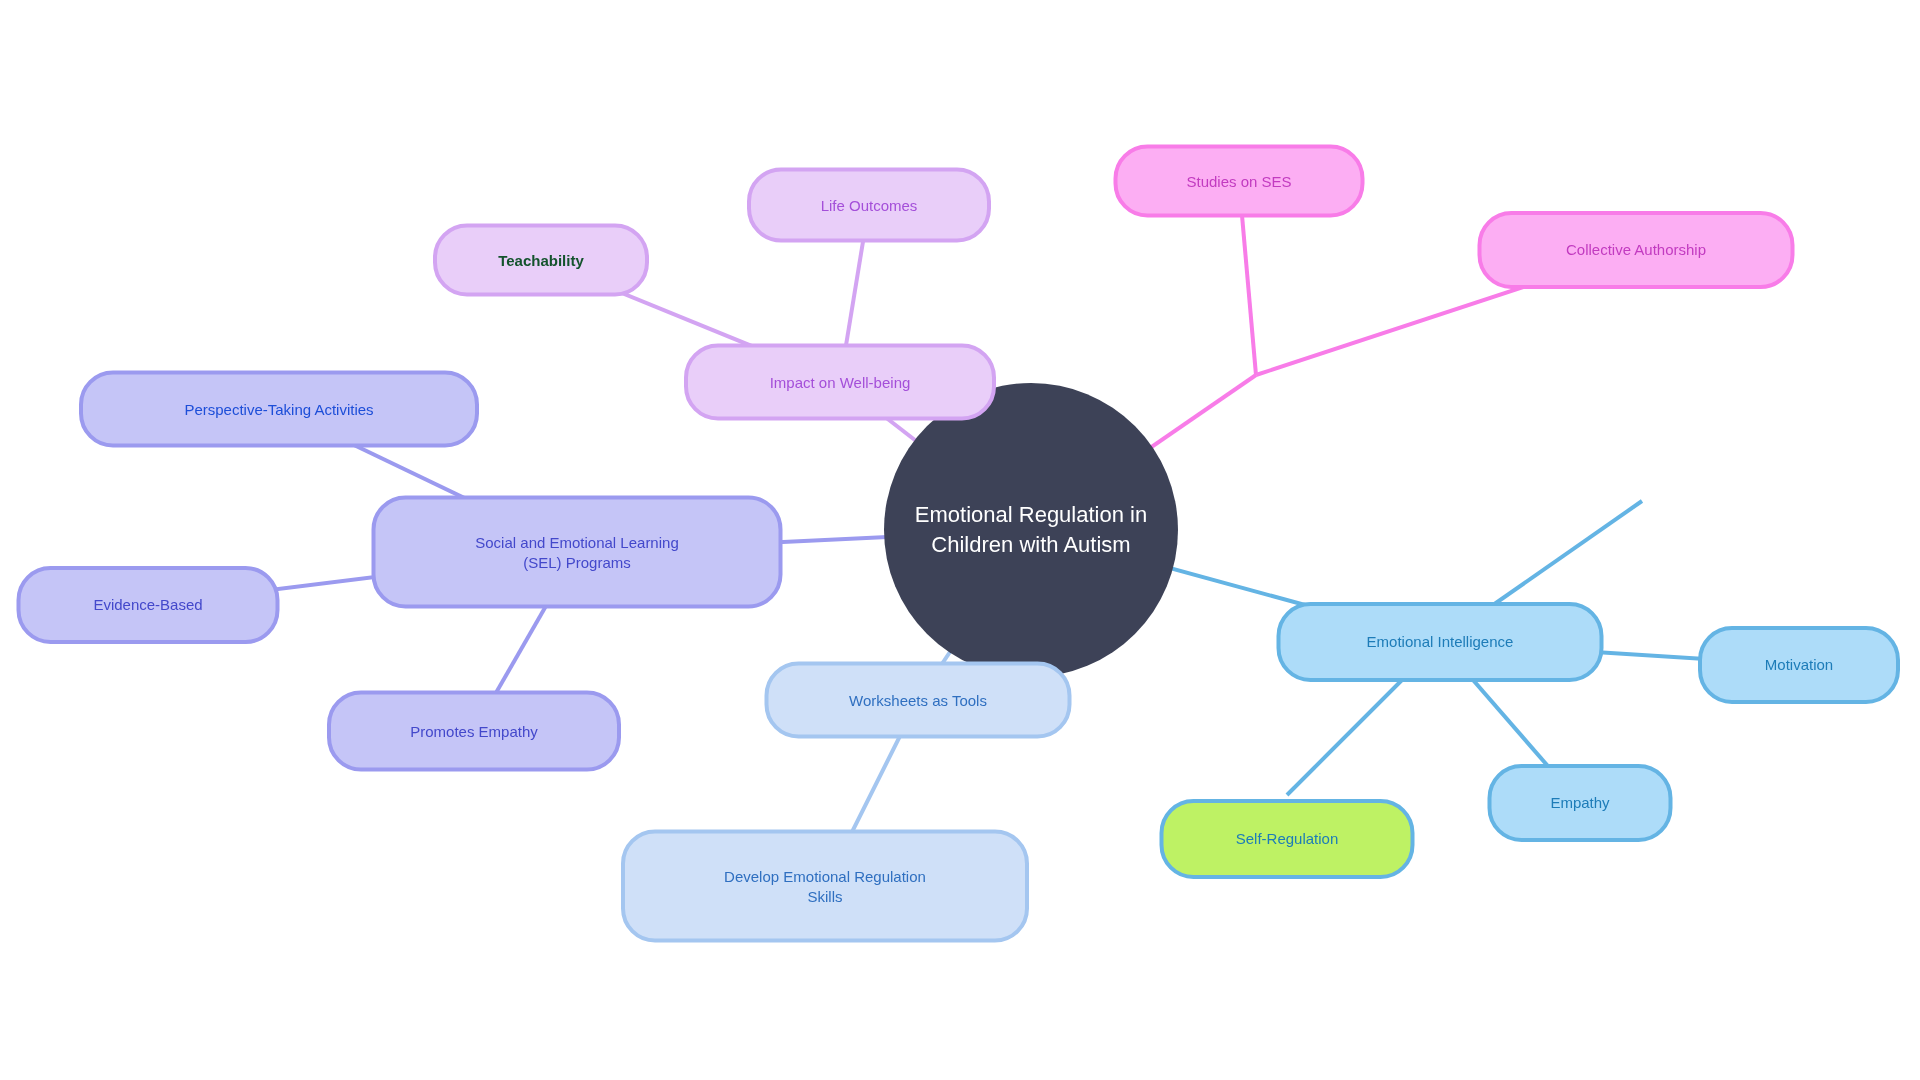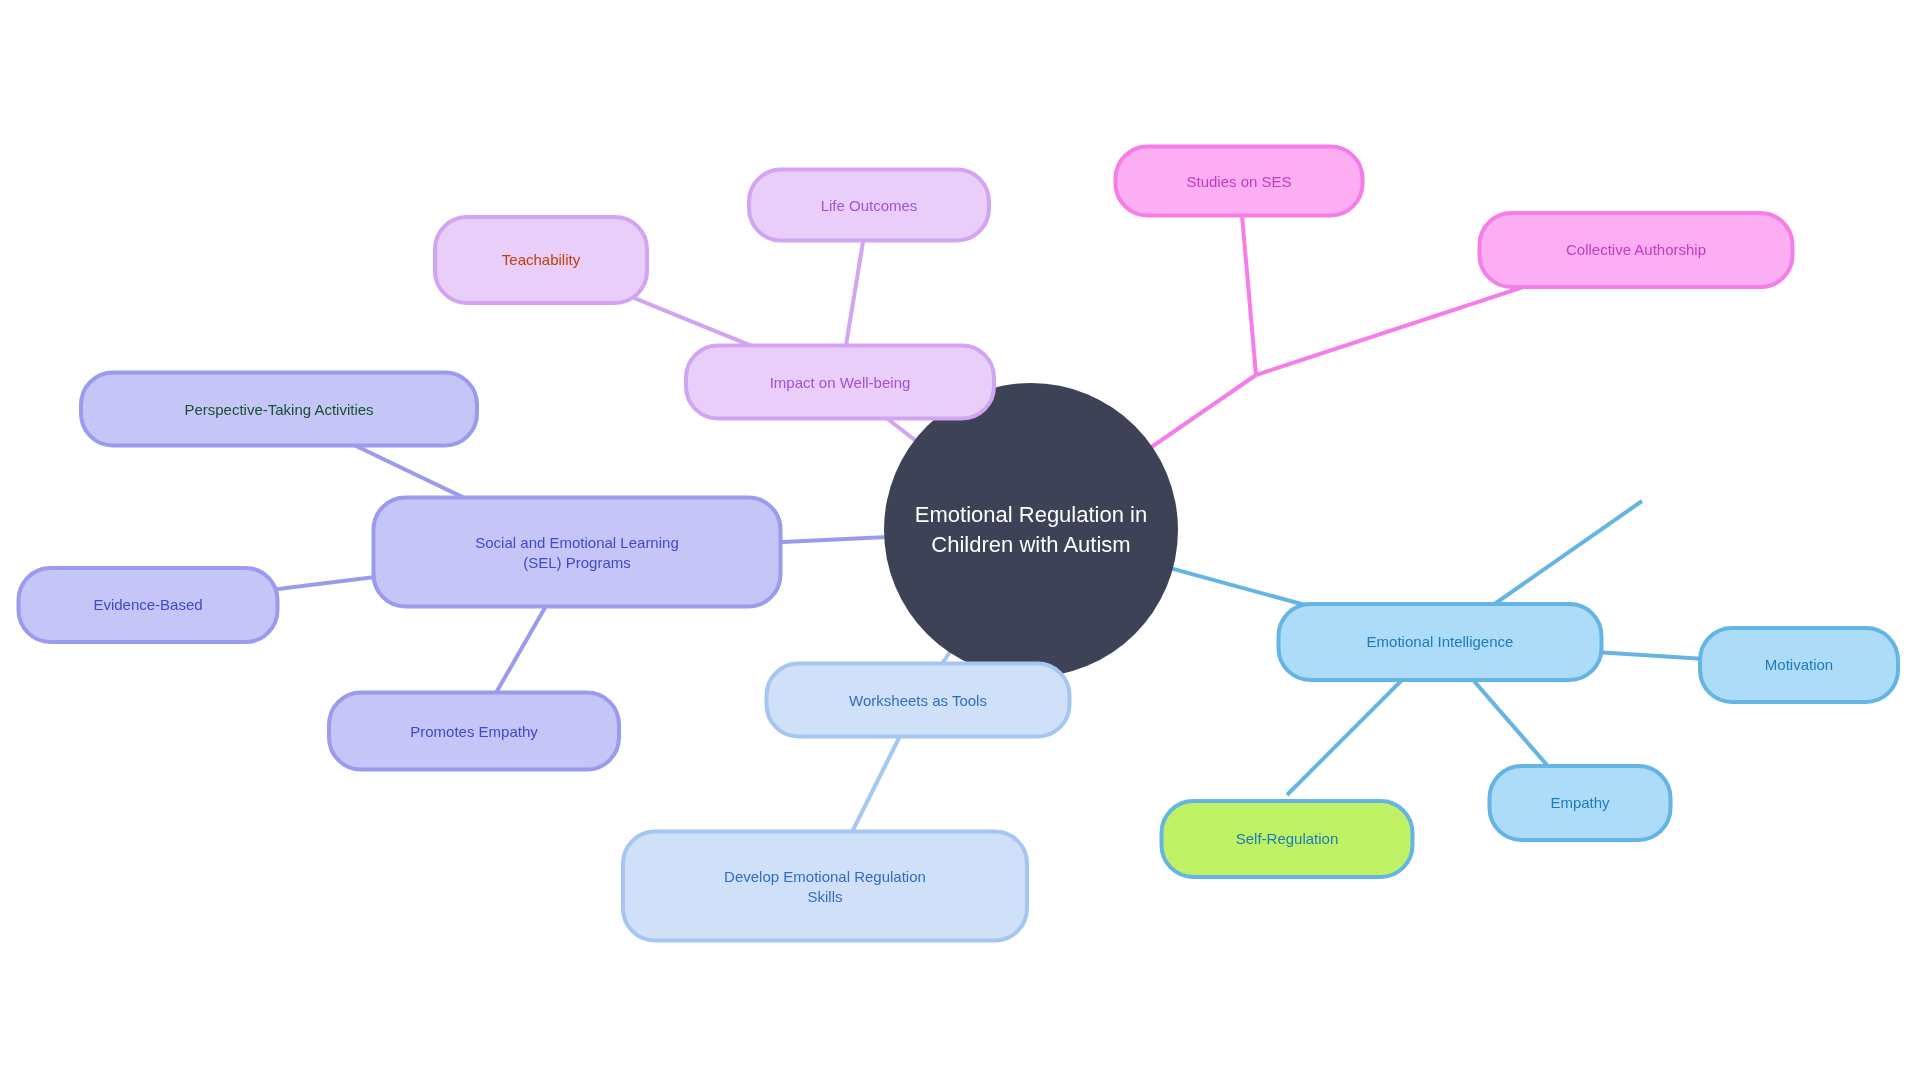--- a/index.html
+++ b/index.html
@@ -81,23 +81,23 @@
       <line x1="1440" y1="642" x2="1799" y2="665" stroke="#64B4E4" stroke-width="4"></line>
       <line x1="1440" y1="642" x2="1287" y2="795" stroke="#64B4E4" stroke-width="4"></line>
       <line x1="1440" y1="642" x2="1580" y2="803" stroke="#64B4E4" stroke-width="4"></line>
     </svg>
   <div id="node-layer">
     <div id="center-node" class="center-node" style="left: 1031px; top: 530px; width: 294px; height: 294px; background: rgb(61, 66, 87); color: rgb(255, 255, 255);">Emotional Regulation in
 Children with Autism</div>
   <div class="node" style="left: 1239px; top: 181px; width: 251px; height: 73px; background: rgb(252, 174, 243); border-color: rgb(248, 124, 232); color: rgb(194, 59, 192);">Studies on SES</div>
       <div class="node" style="left: 1636px; top: 250px; width: 317px; height: 78px; background: rgb(252, 174, 243); border-color: rgb(248, 124, 232); color: rgb(194, 59, 192);">Collective Authorship</div>
       <div class="node" style="left: 869px; top: 205px; width: 244px; height: 75px; background: rgb(233, 206, 249); border-color: rgb(211, 164, 242); color: rgb(164, 79, 217);">Life Outcomes</div>
-      <div class="node" style="left: 541px; top: 260px; width: 216px; height: 90px; background: rgb(233, 206, 249); border-color: rgb(211, 164, 242); color: #c2410c;">Teachability</div>
+      <div class="node" style="left: 541px; top: 260px; width: 216px; height: 73px; background: rgb(233, 206, 249); border-color: rgb(211, 164, 242); color: #14532d; font-weight: bold;">Teachability</div>
       <div class="node" style="left: 840px; top: 382px; width: 312px; height: 77px; background: rgb(233, 206, 249); border-color: rgb(211, 164, 242); color: rgb(164, 79, 217);">Impact on Well-being</div>
-      <div class="node" style="left: 279px; top: 409px; width: 400px; height: 77px; background: rgb(197, 197, 247); border-color: rgb(155, 154, 239); color: #14532d;">Perspective-Taking Activities</div>
+      <div class="node" style="left: 279px; top: 409px; width: 400px; height: 77px; background: rgb(197, 197, 247); border-color: rgb(155, 154, 239); color: #1d4ed8;">Perspective-Taking Activities</div>
       <div class="node" style="left: 577px; top: 552px; width: 411px; height: 113px; background: rgb(197, 197, 247); border-color: rgb(155, 154, 239); color: rgb(67, 72, 203);">Social and Emotional Learning
 (SEL) Programs</div>
       <div class="node" style="left: 148px; top: 605px; width: 263px; height: 78px; background: rgb(197, 197, 247); border-color: rgb(155, 154, 239); color: rgb(67, 72, 203);">Evidence-Based</div>
       <div class="node" style="left: 474px; top: 731px; width: 294px; height: 81px; background: rgb(197, 197, 247); border-color: rgb(155, 154, 239); color: rgb(67, 72, 203);">Promotes Empathy</div>
       <div class="node" style="left: 918px; top: 700px; width: 307px; height: 77px; background: rgb(207, 224, 248); border-color: rgb(164, 198, 240); color: rgb(47, 111, 192);">Worksheets as Tools</div>
       <div class="node" style="left: 825px; top: 886px; width: 408px; height: 113px; background: rgb(207, 224, 248); border-color: rgb(164, 198, 240); color: rgb(47, 111, 192);">Develop Emotional Regulation
 Skills</div>
       <div class="node" style="left: 1440px; top: 642px; width: 327px; height: 80px; background: rgb(173, 220, 249); border-color: rgb(100, 180, 228); color: rgb(29, 124, 184);">Emotional Intelligence</div>
       <div class="node" style="left: 1799px; top: 665px; width: 202px; height: 78px; background: rgb(173, 220, 249); border-color: rgb(100, 180, 228); color: rgb(29, 124, 184);">Motivation</div>
       <div class="node" style="left: 1287px; top: 795px; width: 255px; height: 80px; background: #bef264; border-color: rgb(100, 180, 228); color: rgb(29, 124, 184); margin-top: 44px;">Self-Regulation</div>

